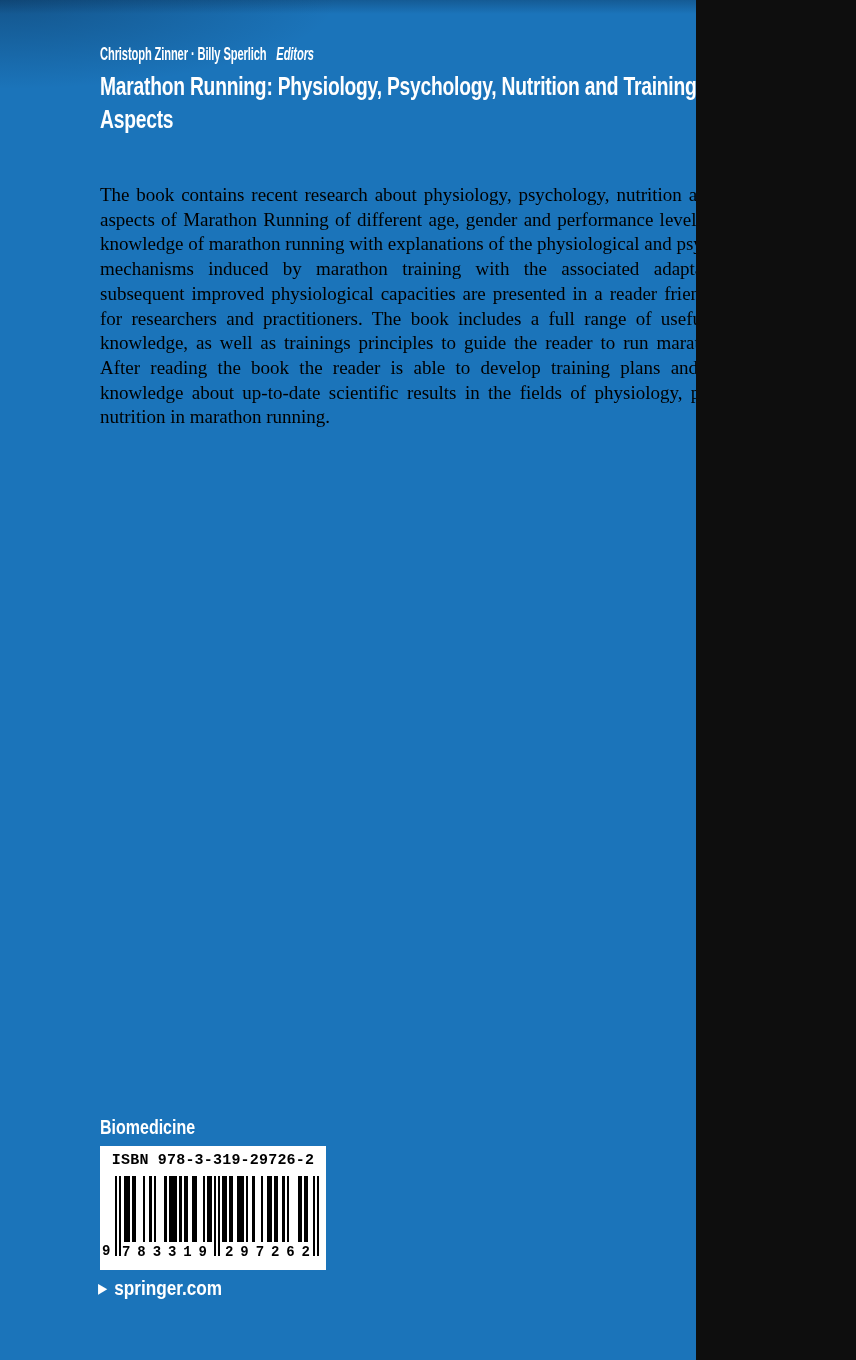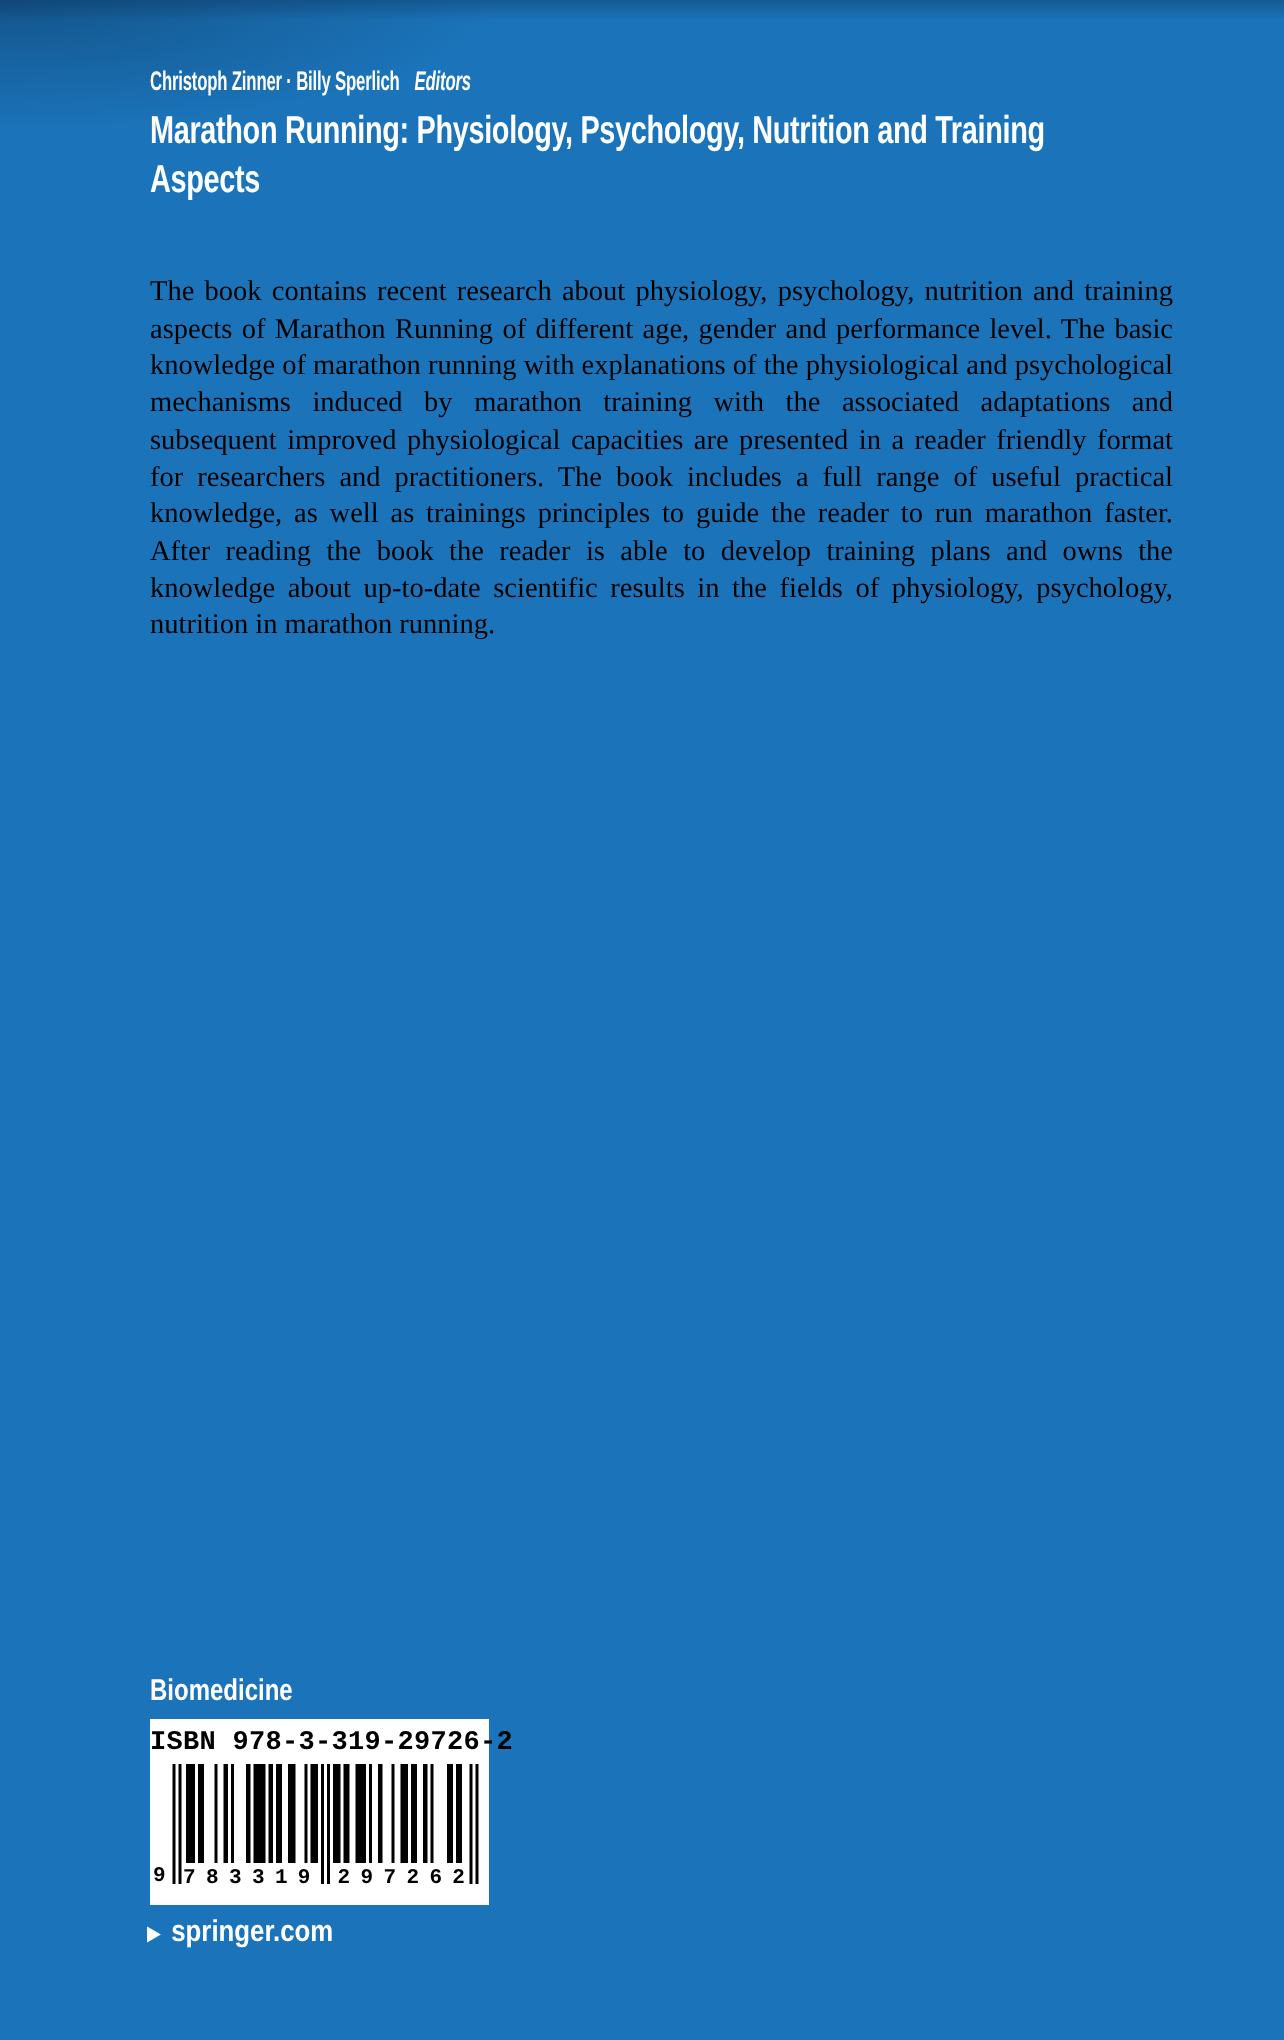--- a/index.html
+++ b/index.html
@@ -1,18 +1,18 @@
 <!DOCTYPE html>
 <html><head>
 <meta charset="utf-8">
 <style>
   html,body{margin:0;padding:0;}
   body{width:856px;height:1360px;background:#0e0e0e;}
   .cover{
-    position:relative;width:856px;height:1360px;overflow:hidden;
+    position:relative;width:696px;height:1360px;overflow:hidden;
     background:#1b74ba;
     font-family:"Liberation Sans",sans-serif;
   }
   .shade-top{
     position:absolute;left:0;top:0;width:100%;height:14px;
     background:linear-gradient(180deg,rgba(9,44,79,.35),rgba(9,44,79,0));
     pointer-events:none;
   }
   .shade-corner{
     position:absolute;left:0;top:0;width:340px;height:90px;
@@ -45,21 +45,21 @@
     color:#ffffff;font-weight:bold;font-size:20px;
     transform:scaleX(.8);transform-origin:left top;
   }
   .barcode-box{
     position:absolute;left:100px;top:1146px;width:226px;height:124px;
     background:#ffffff;
   }
   .isbn-text{
     margin-top:6px;text-align:center;color:#000;
     font-family:"Liberation Mono",monospace;font-weight:bold;
-    font-size:18px;letter-spacing:.2px;white-space:nowrap;
+    font-size:15px;letter-spacing:.2px;white-space:nowrap;
   }
   .barcode{
     position:absolute;left:15px;top:30px;width:204px;height:84px;
   }
   .bar{position:absolute;top:0;height:66px;background:#000;}
   .bar.guard{height:80px;}
   .bc-first{
     position:absolute;left:-13px;bottom:1px;color:#000;
     font-family:"Liberation Mono",monospace;font-weight:bold;font-size:14px;
   }

